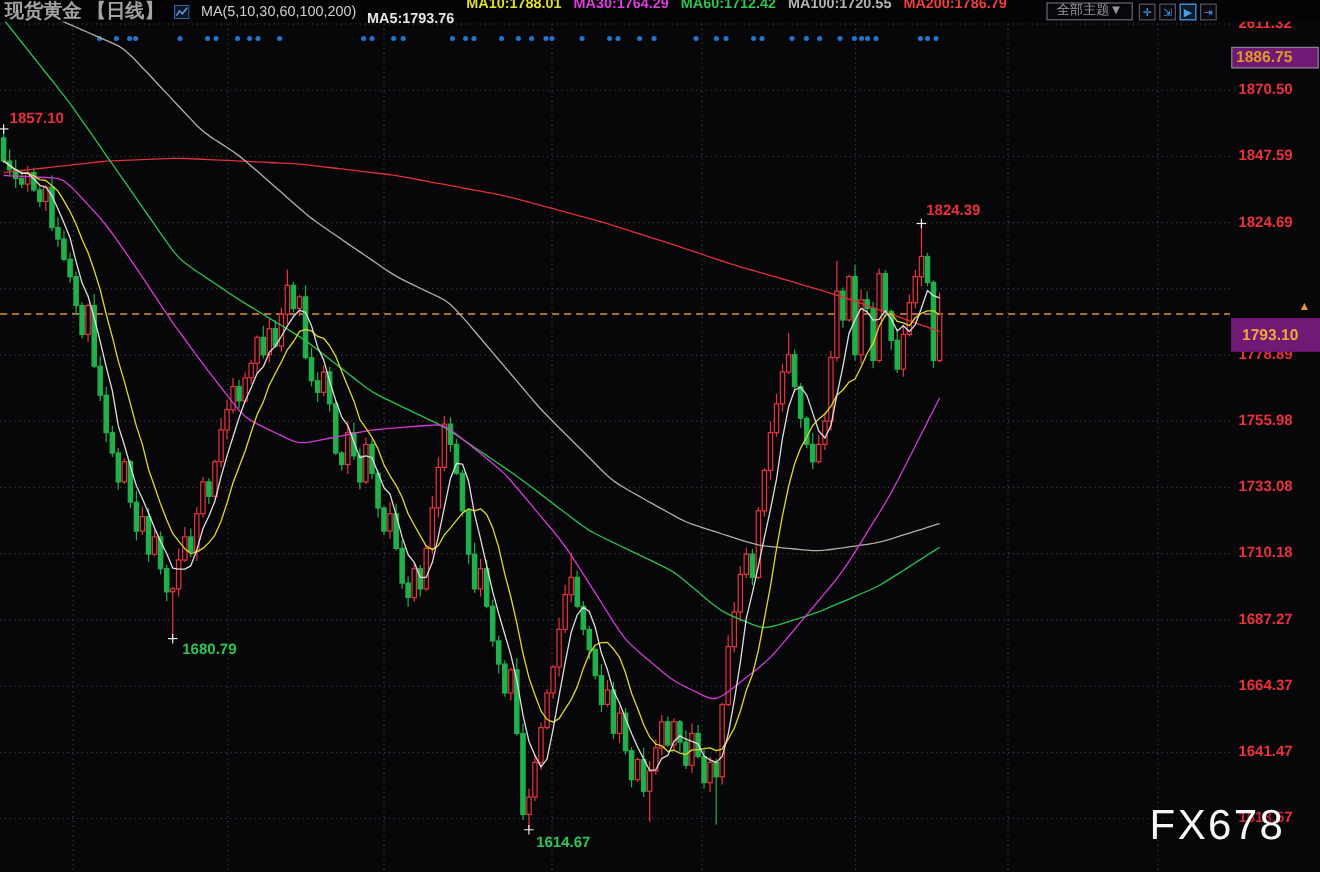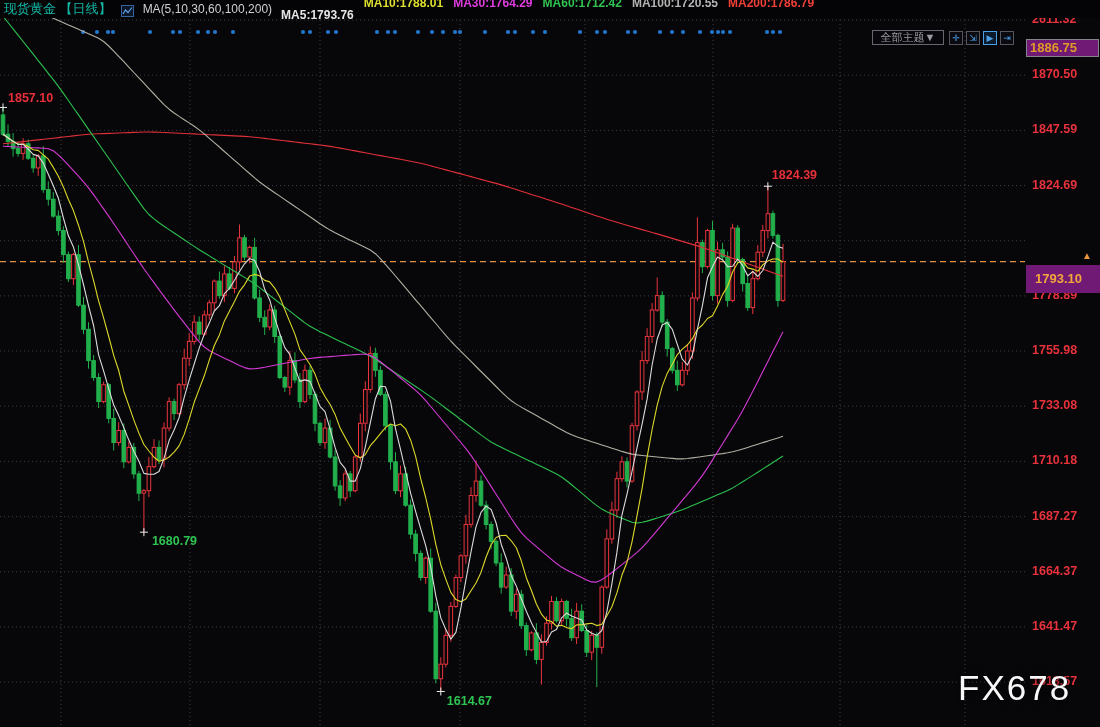--- a/index.html
+++ b/index.html
@@ -1,25 +1,25 @@
 <!DOCTYPE html>
 <html><head>
 <meta charset="utf-8">
 <style>
   html,body{margin:0;padding:0;background:#000;}
   .app{position:relative;width:1100px;height:727px;background:#07070a;overflow:hidden;
        font-family:"Liberation Sans",sans-serif;}
   
   .topbar{position:absolute;top:0;left:0;width:1100px;height:18px;background:#040406;
           display:flex;align-items:center;gap:9px;padding-left:4px;z-index:5;white-space:nowrap;}
-  .title{color:#14b8a6;font-size:13px;font-weight:normal;}
+  .title{color:#a3a3a3;font-size:16px;font-weight:bold;}
   .chart-ic{width:13px;height:12px;display:inline-block;}
   .magroup{color:#cfcfcf;font-size:12px;}
   #ma-labels{display:flex;gap:10px;font-size:12px;font-weight:bold;}
-  .topbar-right{position:absolute;left:872px;top:2px;display:flex;gap:5px;align-items:center;margin-top:28px;}
+  .topbar-right{position:absolute;left:872px;top:2px;display:flex;gap:5px;align-items:center;}
   .dropdown{width:70px;height:13px;line-height:13px;border:1px solid #686870;color:#9a9aa2;
             font-size:11px;text-align:center;cursor:pointer;background:#08080c;}
   .tool{width:12px;height:12px;line-height:12px;border:1px solid #565660;color:#4aa0e8;
         font-size:9px;text-align:center;cursor:pointer;background:#0a0a10;}
   .tool.sel{border-color:#4aa0e8;background:#0d1a2b;}
   
   #chart{position:absolute;left:0;top:0;z-index:1;}
   
   #axis{position:absolute;left:1026px;top:0;width:74px;height:727px;z-index:2;}
   .tick{position:absolute;left:6px;color:#e8323c;font-size:12.5px;font-weight:bold;}

